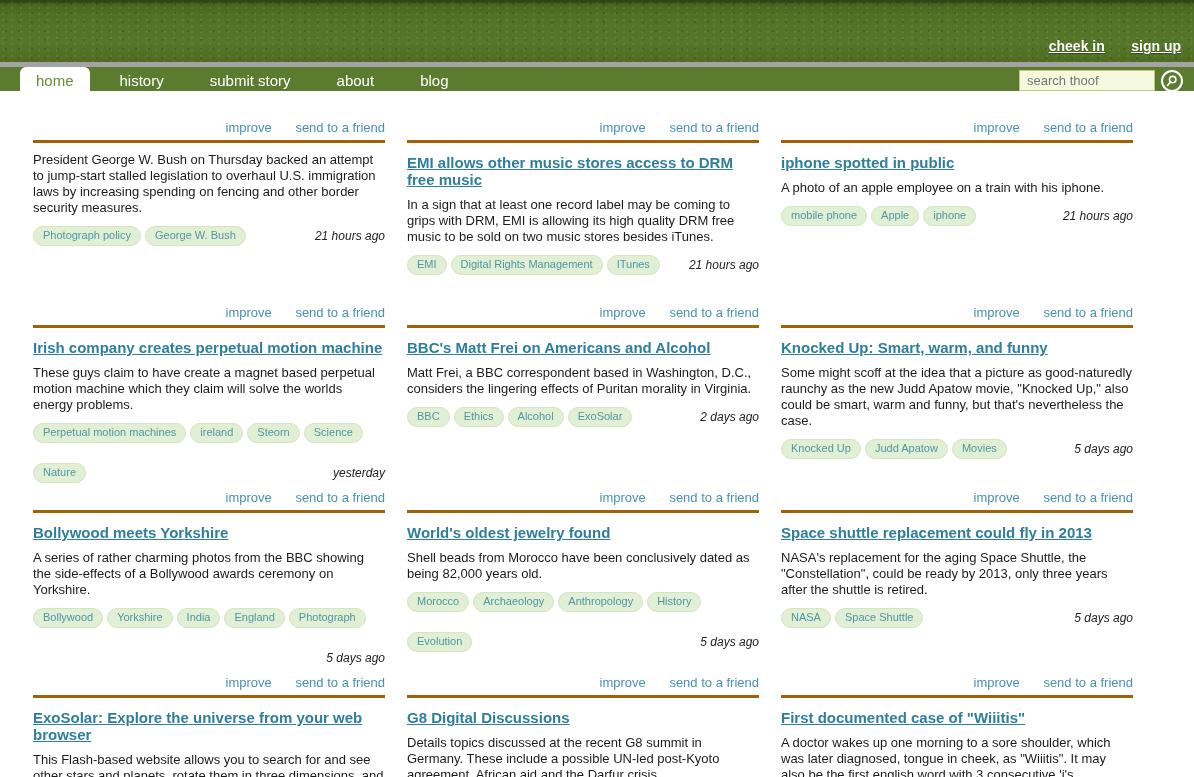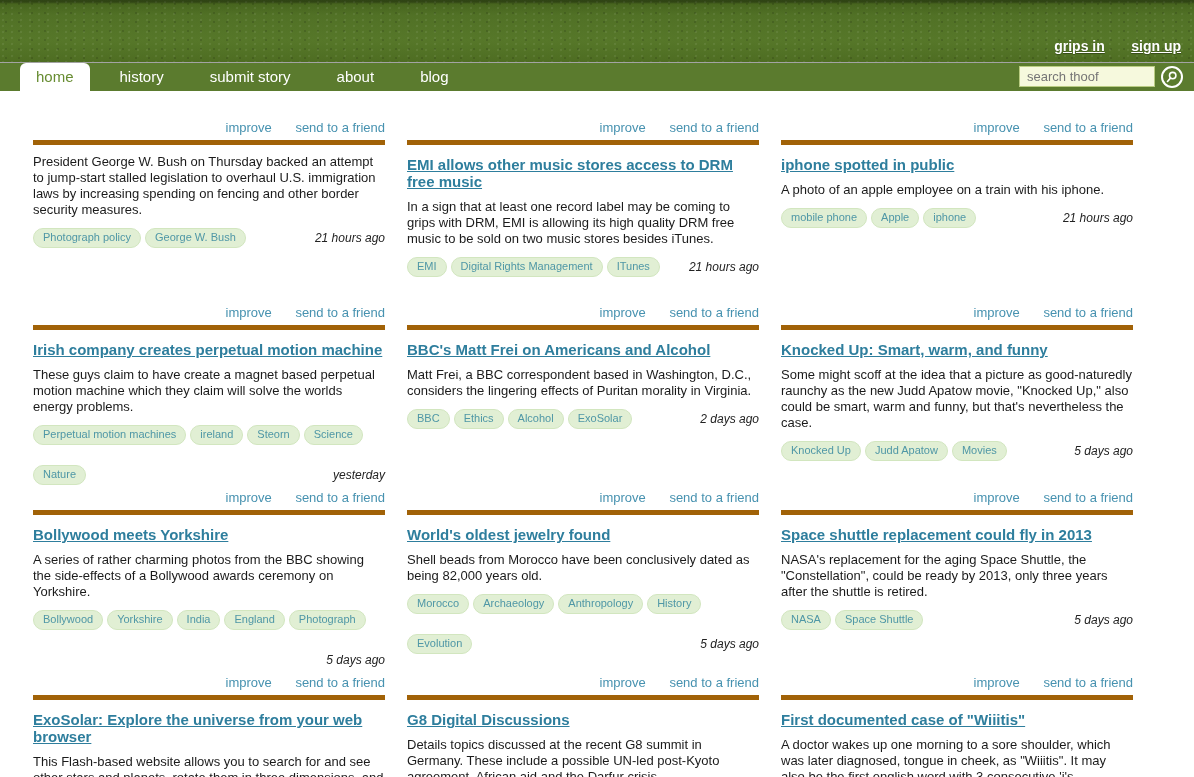--- a/index.html
+++ b/index.html
@@ -28,21 +28,21 @@
   }
   .auth-links { position:absolute; right:13px; bottom:7px; }
   .auth-links a {
     color:#fff; font-size:14px; font-weight:bold;
     text-decoration:underline; margin-left:22px;
     text-shadow:0 1px 1px rgba(0,0,0,.3);
   }
 
   .navbar {
     position:relative; height:29px;
-    background:#5b7b2e; border-top:1px solid #a3a3a3;
+    background:#5b7b2e; border-top:5px solid #a3a3a3;
   }
   .nav-list {
     list-style:none; margin:0 0 0 20px; padding:0;
     display:flex; height:100%;
   }
   .nav-list li { height:100%; margin-right:14px; }
   .nav-list a {
     display:block; height:100%; padding:5px 16px 0;
     color:#fff; font-size:15px; text-decoration:none;
   }
@@ -67,21 +67,21 @@
 
   
   .grid {
     margin:30px 0 0 33px; width:1100px;
     display:grid; grid-template-columns:repeat(3,352px);
     column-gap:22px; grid-auto-rows:185px;
   }
   .card { overflow:visible; }
   .card-actions {
     text-align:right; font-size:13px; line-height:14px;
-    padding-bottom:5px; border-bottom:5px solid #a16207;
+    padding-bottom:5px; border-bottom:3px solid #a16207;
   }
   .card-actions a {
     color:#4792b0; text-decoration:none; margin-left:20px;
   }
   .card h2 { margin:11px 0 0; font-size:15px; line-height:17px; }
   .card-title {
     color:#2e7e9d; font-weight:bold; text-decoration:underline;
   }
   .card-desc {
     margin:9px 0 0; font-size:13px; line-height:16px; color:#1b1b1b;
@@ -97,21 +97,21 @@
     float:right; font-style:italic; font-size:12px;
     color:#222; padding-top:3px; white-space:nowrap;
   }
 </style>
 </head>
 <body>
 
 <header>
   <div class="header-top">
     <div class="auth-links">
-      <a href="#">grips in</a>
+      <a href="#">cheek in</a>
       <a href="#">sign up</a>
     </div>
   </div>
   <nav class="navbar">
     <ul class="nav-list" id="nav-list">
         <li class="active">
           <a href="#">home</a>
         </li>
         <li>
           <a href="#">history</a>

